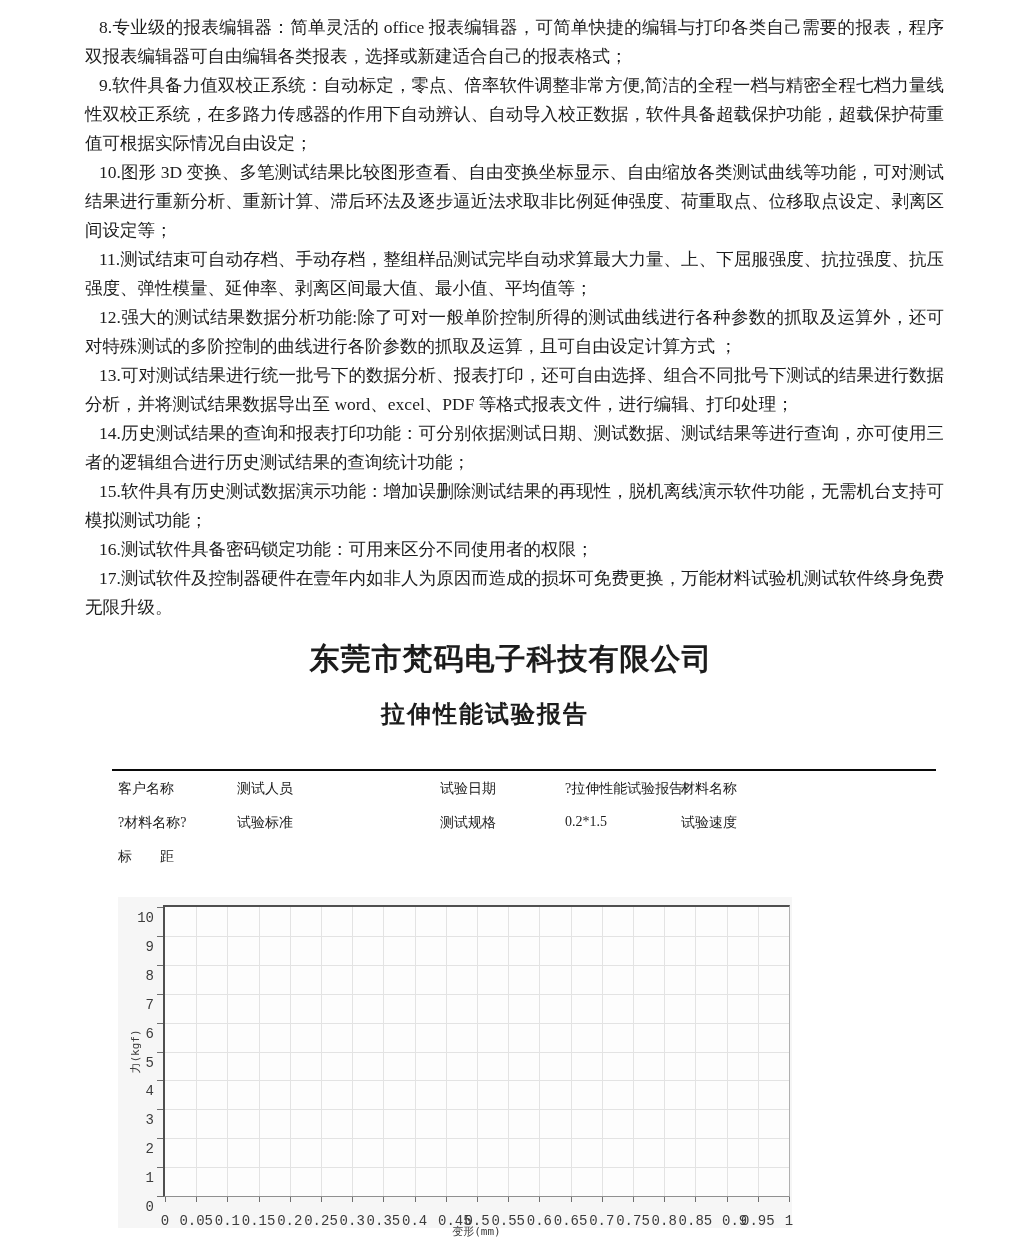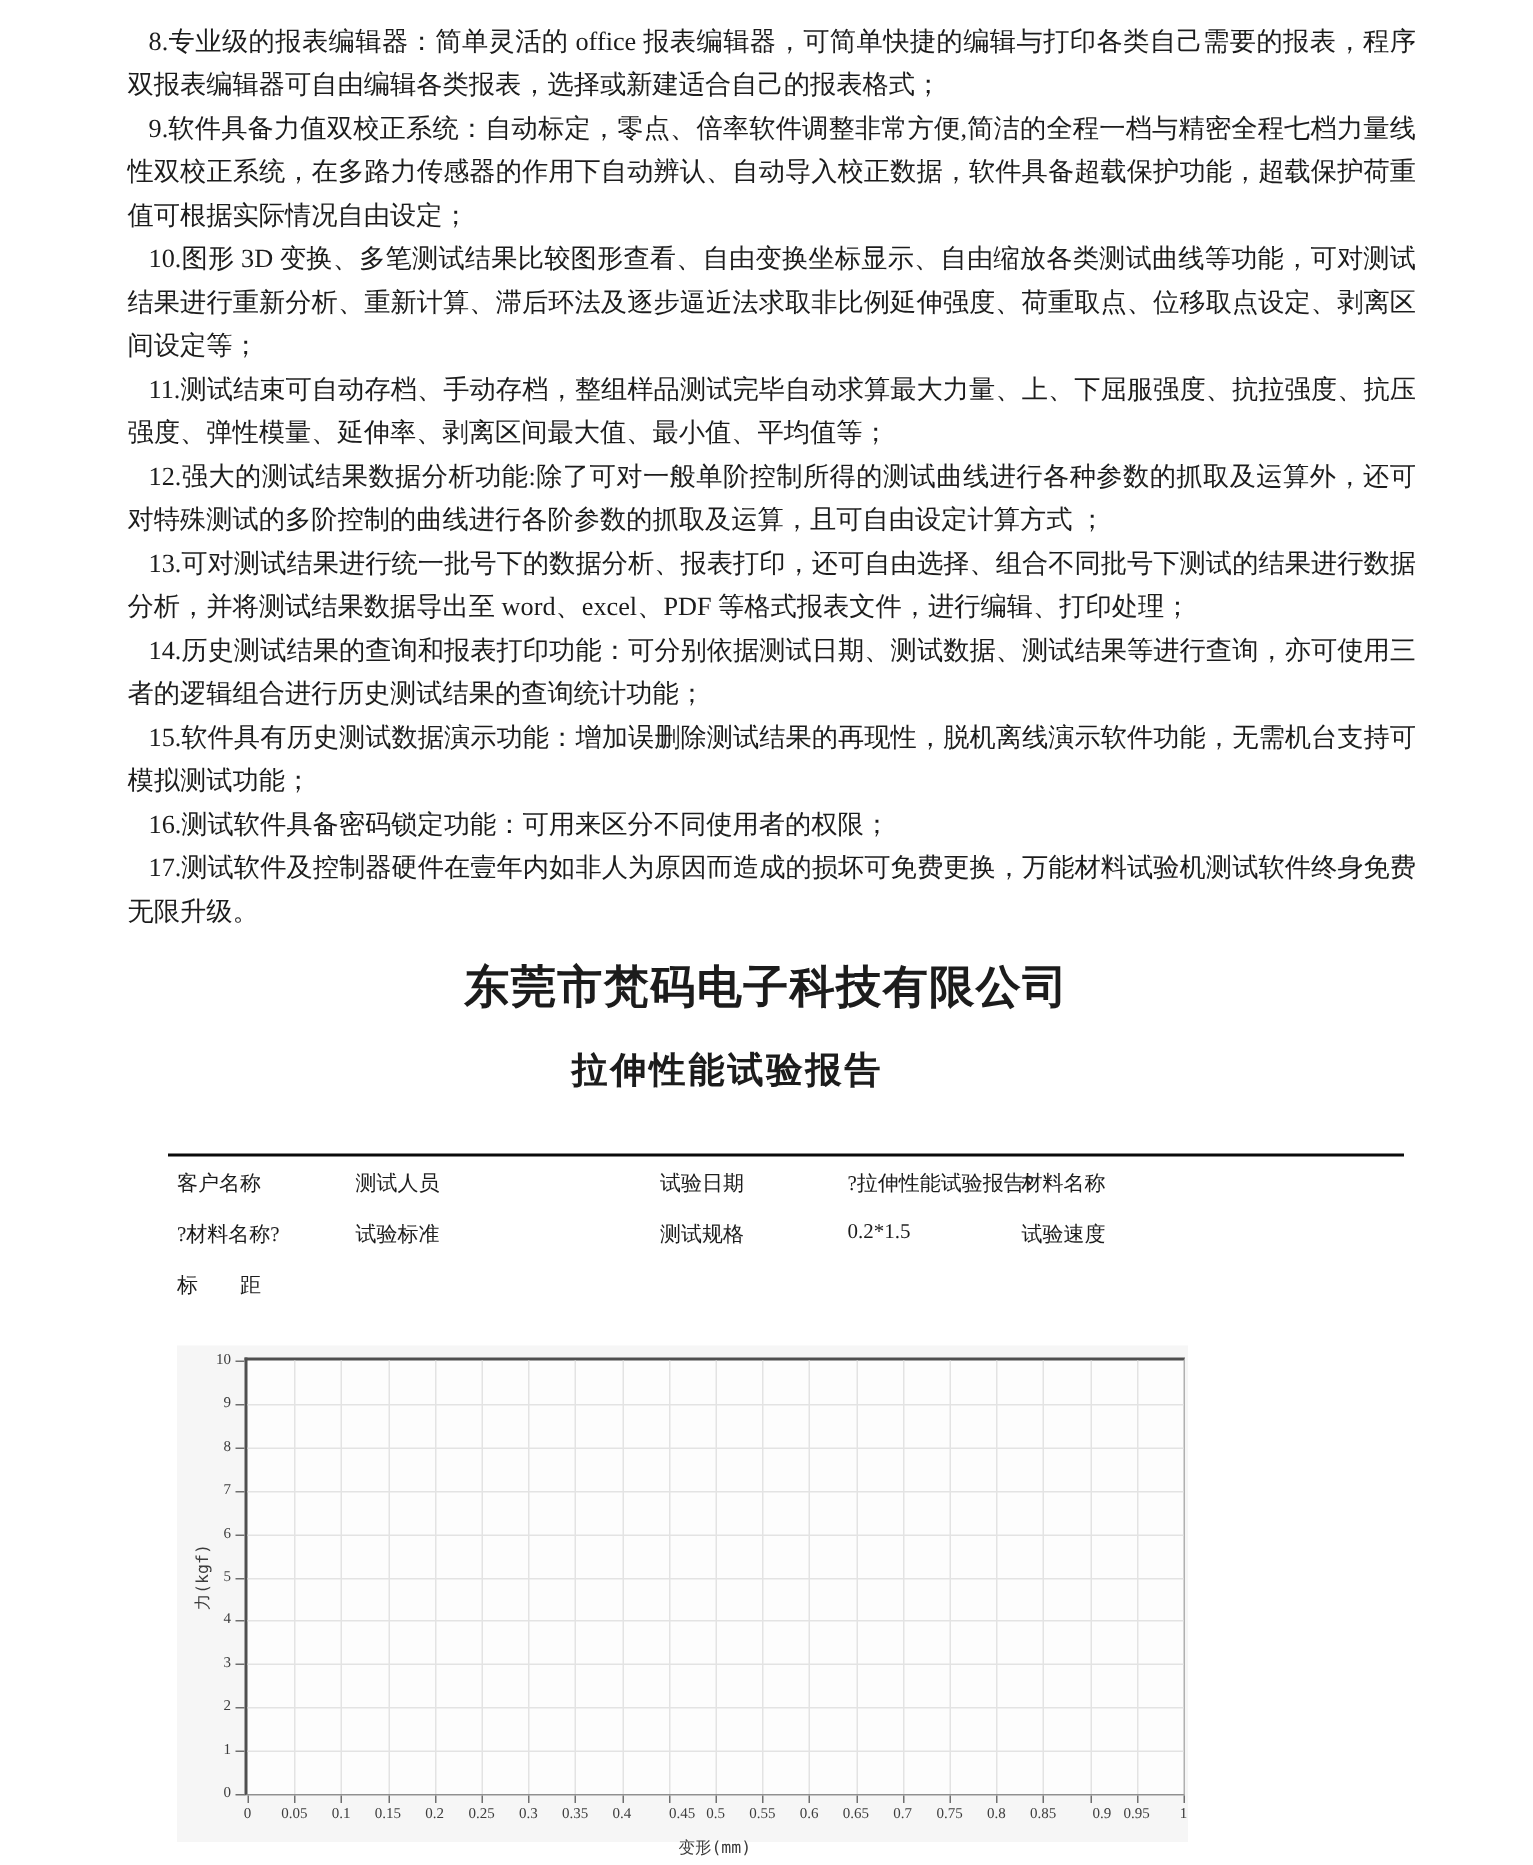--- a/index.html
+++ b/index.html
@@ -30,22 +30,22 @@
                  background:#f6f6f6; }
   .plot-area { position:absolute; left:45px; top:8px; width:627px; height:292px;
                background:#fdfdfd;
                border-top:2px solid #4f4f4f; border-left:2px solid #4f4f4f;
                border-right:1px solid #b0b0b0; border-bottom:1px solid #909090;
                overflow:visible; }
   .vgrid { position:absolute; top:0; bottom:0; width:1px; background:#e3e3e3; }
   .hgrid { position:absolute; left:0; right:0; height:1px; background:#e3e3e3; }
   .ytick { position:absolute; left:-8px; width:6px; height:1px; background:#6f6f6f; }
   .xtick { position:absolute; bottom:-6px; width:1px; height:5px; background:#6f6f6f; }
-  .tick-label { position:absolute; font-family:Liberation Serif, serif;
-                font-size:10px; color:#3c3c3c; line-height:10px; }
+  .tick-label { position:absolute; font-family:Liberation Mono, monospace;
+                font-size:14px; color:#3c3c3c; line-height:10px;margin-top:11px; }
   .ylab { transform:translateY(-50%); text-align:right; }
   .xlab { top:calc(100% + 9px); transform:translateX(-50%); }
   .y-axis-title { position:absolute; left:10px; top:8px; height:292px; width:14px;
                   display:flex; align-items:center; justify-content:center; }
   .y-axis-title span { display:block; transform:rotate(-90deg); white-space:nowrap;
                        font-size:11px; color:#3c3c3c;
                        font-family:"DejaVu Sans Mono",monospace; }
   .x-axis-title { position:absolute; left:45px; top:327px; width:627px; text-align:center;
                   font-size:11px; color:#3c3c3c;
                   font-family:"DejaVu Sans Mono",monospace; }

